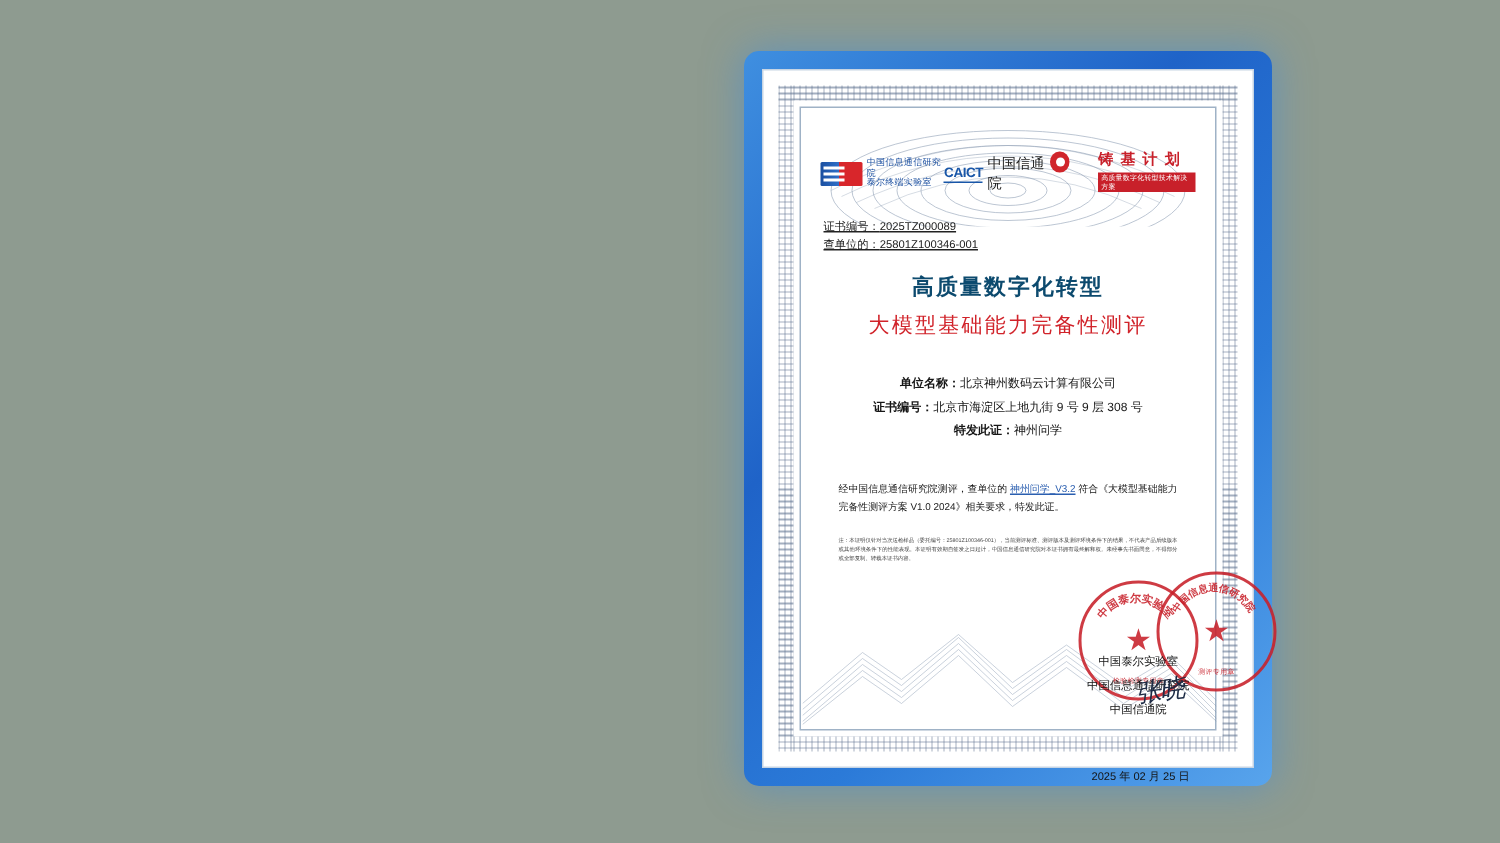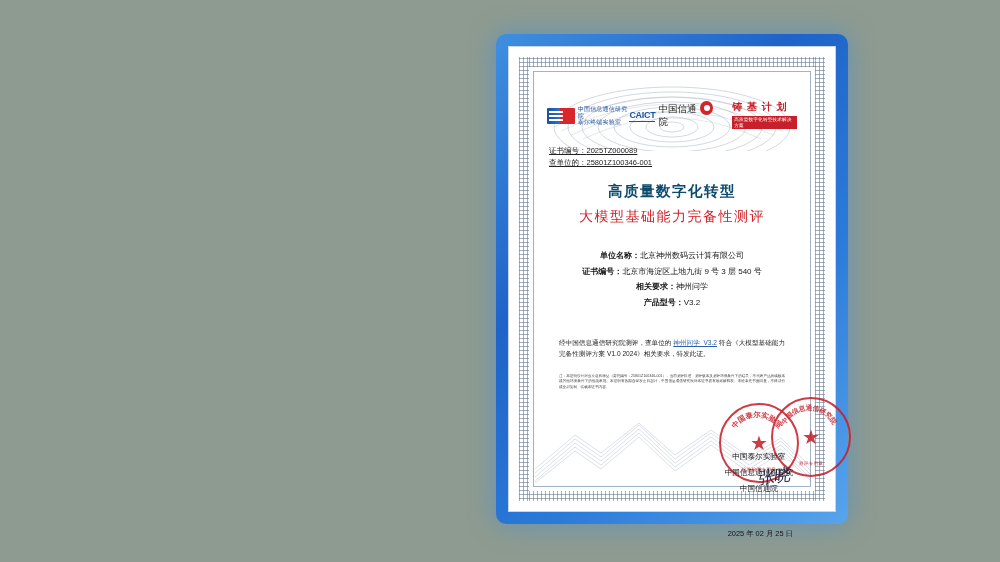--- a/index.html
+++ b/index.html
@@ -380,27 +380,24 @@
         <div class="titles">
           <div class="title-1">高质量数字化转型</div>
           <div class="title-2">大模型基础能力完备性测评</div>
         </div>
 
         <div class="info">
           <div>
             <span class="k">单位名称：</span><span>北京神州数码云计算有限公司</span>
           </div>
           <div>
-            <span class="k">证书编号：</span><span>北京市海淀区上地九街 9 号 3 层 540 号</span>
+            <span class="k">证书编号：</span><span>北京市海淀区上地九街 9 号 9 层 308 号</span>
           </div>
           <div>
-            <span class="k">相关要求：</span><span>神州问学</span>
-          </div>
-          <div>
-            <span class="k">产品型号：</span><span>V3.2</span>
+            <span class="k">特发此证：</span><span>神州问学</span>
           </div>
         </div>
 
         <div class="para">
           <span>经中国信息通信研究院测评，查单位的 </span><span class="lk">神州问学_V3.2</span><span> 符合《大模型基础能力完备性测评方案 V1.0 2024》相关要求，特发此证。</span>
         </div>
 
         <div class="footnote">注：本证明仅针对当次送检样品（委托编号：25801Z100346-001），当前测评标准、测评版本及测评环境条件下的结果，不代表产品后续版本或其他环境条件下的性能表现。本证明有效期自签发之日起计，中国信息通信研究院对本证书拥有最终解释权。未经事先书面同意，不得部分或全部复制、转载本证书内容。</div>
 
         <div class="seal-area">

